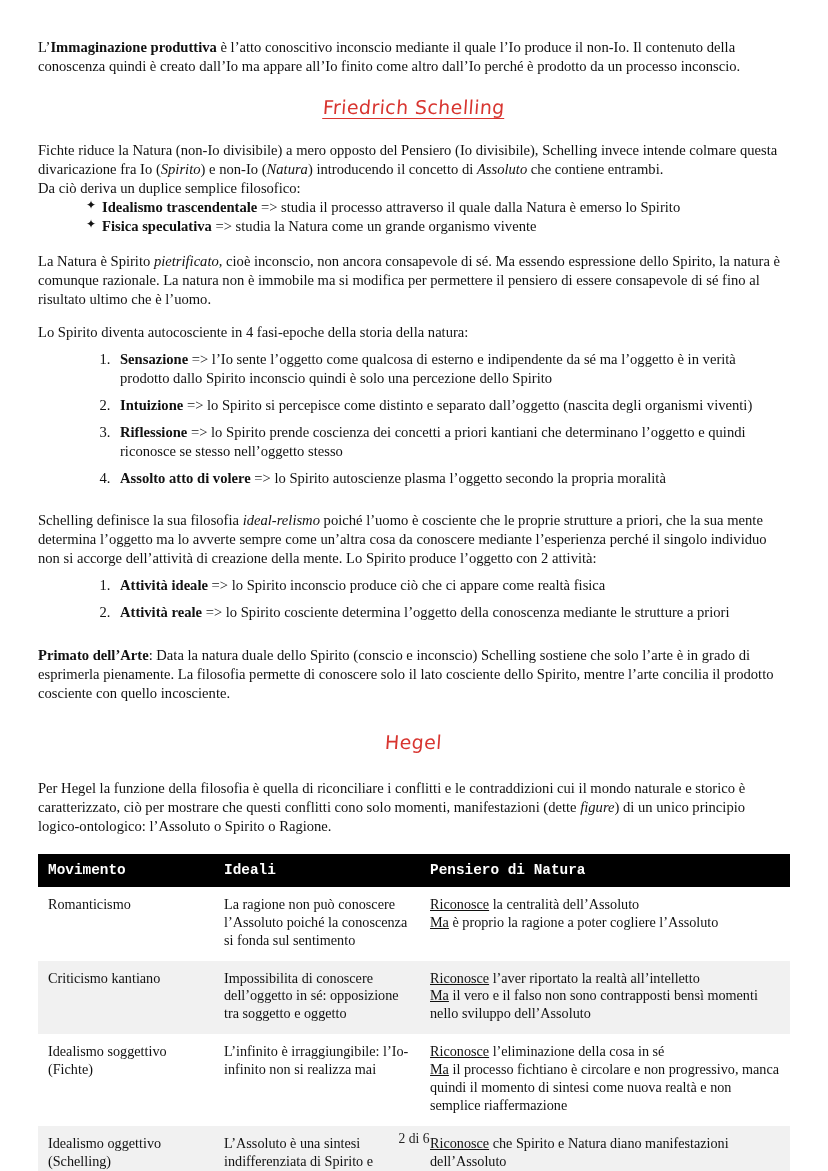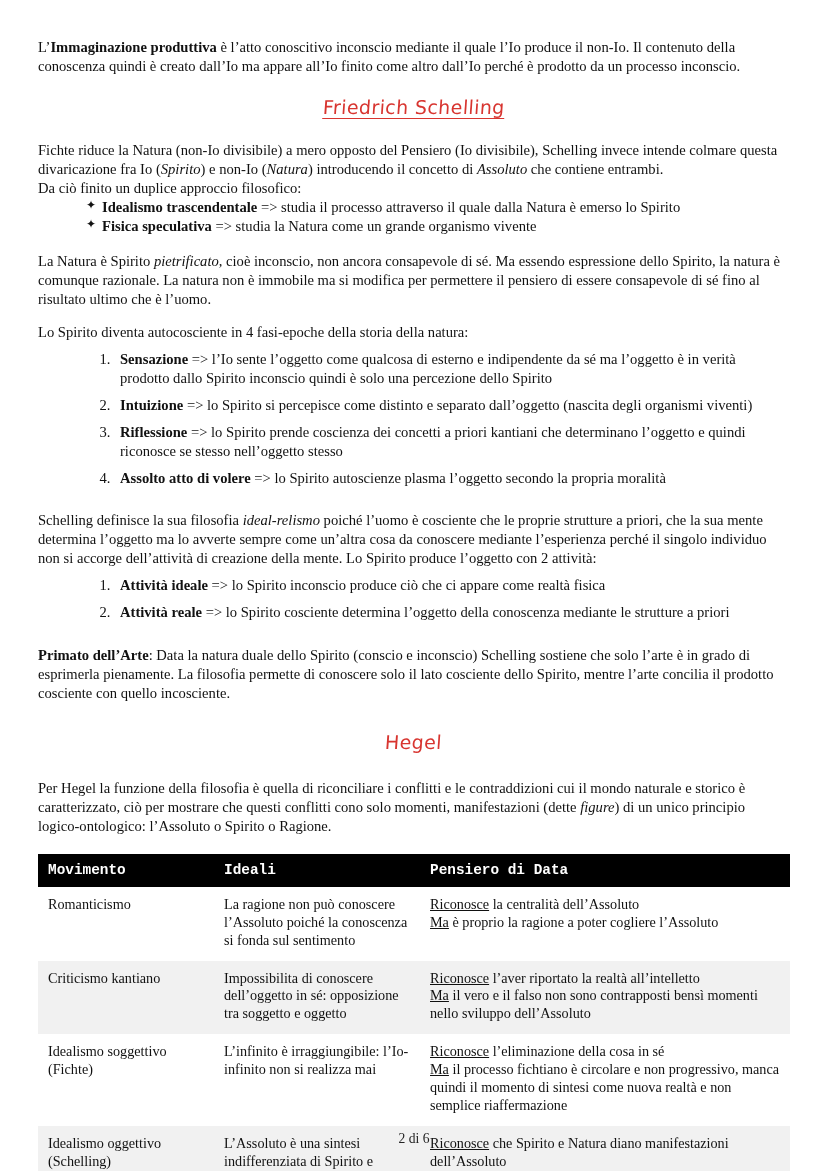--- a/index.html
+++ b/index.html
@@ -150,21 +150,21 @@
   <p class="para">
     <span>L’</span><b>Immaginazione produttiva</b><span> è l’atto conoscitivo inconscio mediante il quale l’Io produce il non-Io. Il contenuto della conoscenza quindi è creato dall’Io ma appare all’Io finito come altro dall’Io perché è prodotto da un processo inconscio.</span>
   </p>
 
   <div id="schelling-heading-wrap">
     <div class="hand-heading underlined"><span class="inner">Friedrich Schelling</span></div>
   </div>
 
   <p class="para tight">
     <span>Fichte riduce la Natura (non-Io divisibile) a mero opposto del Pensiero (Io divisibile), Schelling invece intende colmare questa divaricazione fra Io (</span><i>Spirito</i><span>) e non-Io (</span><i>Natura</i><span>) introducendo il concetto di </span><i>Assoluto</i><span> che contiene entrambi.</span><br>
-    <span>Da ciò finito un duplice approccio filosofico:</span>
+    <span>Da ciò deriva un duplice semplice filosofico:</span>
   </p>
 
   <ul class="star-list">
     <li><b>Idealismo trascendentale</b><span> =&gt; studia il processo attraverso il quale dalla Natura è emerso lo Spirito</span></li>
     <li><b>Fisica speculativa</b><span> =&gt; studia la Natura come un grande organismo vivente</span></li>
   </ul>
 
   <div style="height:16px"></div>
 
   <p class="para">
@@ -211,21 +211,21 @@
   <table class="crit-table">
     <colgroup>
       <col class="col1">
         <col class="col2">
         <col class="col3">
     </colgroup>
     <thead>
       <tr>
         <th>Movimento</th>
         <th>Ideali</th>
-        <th>Pensiero di Data</th>
+        <th>Pensiero di Natura</th>
       </tr>
     </thead>
     <tbody>
       <tr class="plain">
         <td>Romanticismo</td>
         <td>La ragione non può conoscere l’Assoluto poiché la conoscenza si fonda sul sentimento</td>
         <td>
           <span class="cell-line"><span class="u">Riconosce</span><span> la centralità dell’Assoluto</span></span>
           <span class="cell-line"><span class="u">Ma</span><span> è proprio la ragione a poter cogliere l’Assoluto</span></span>
         </td>

